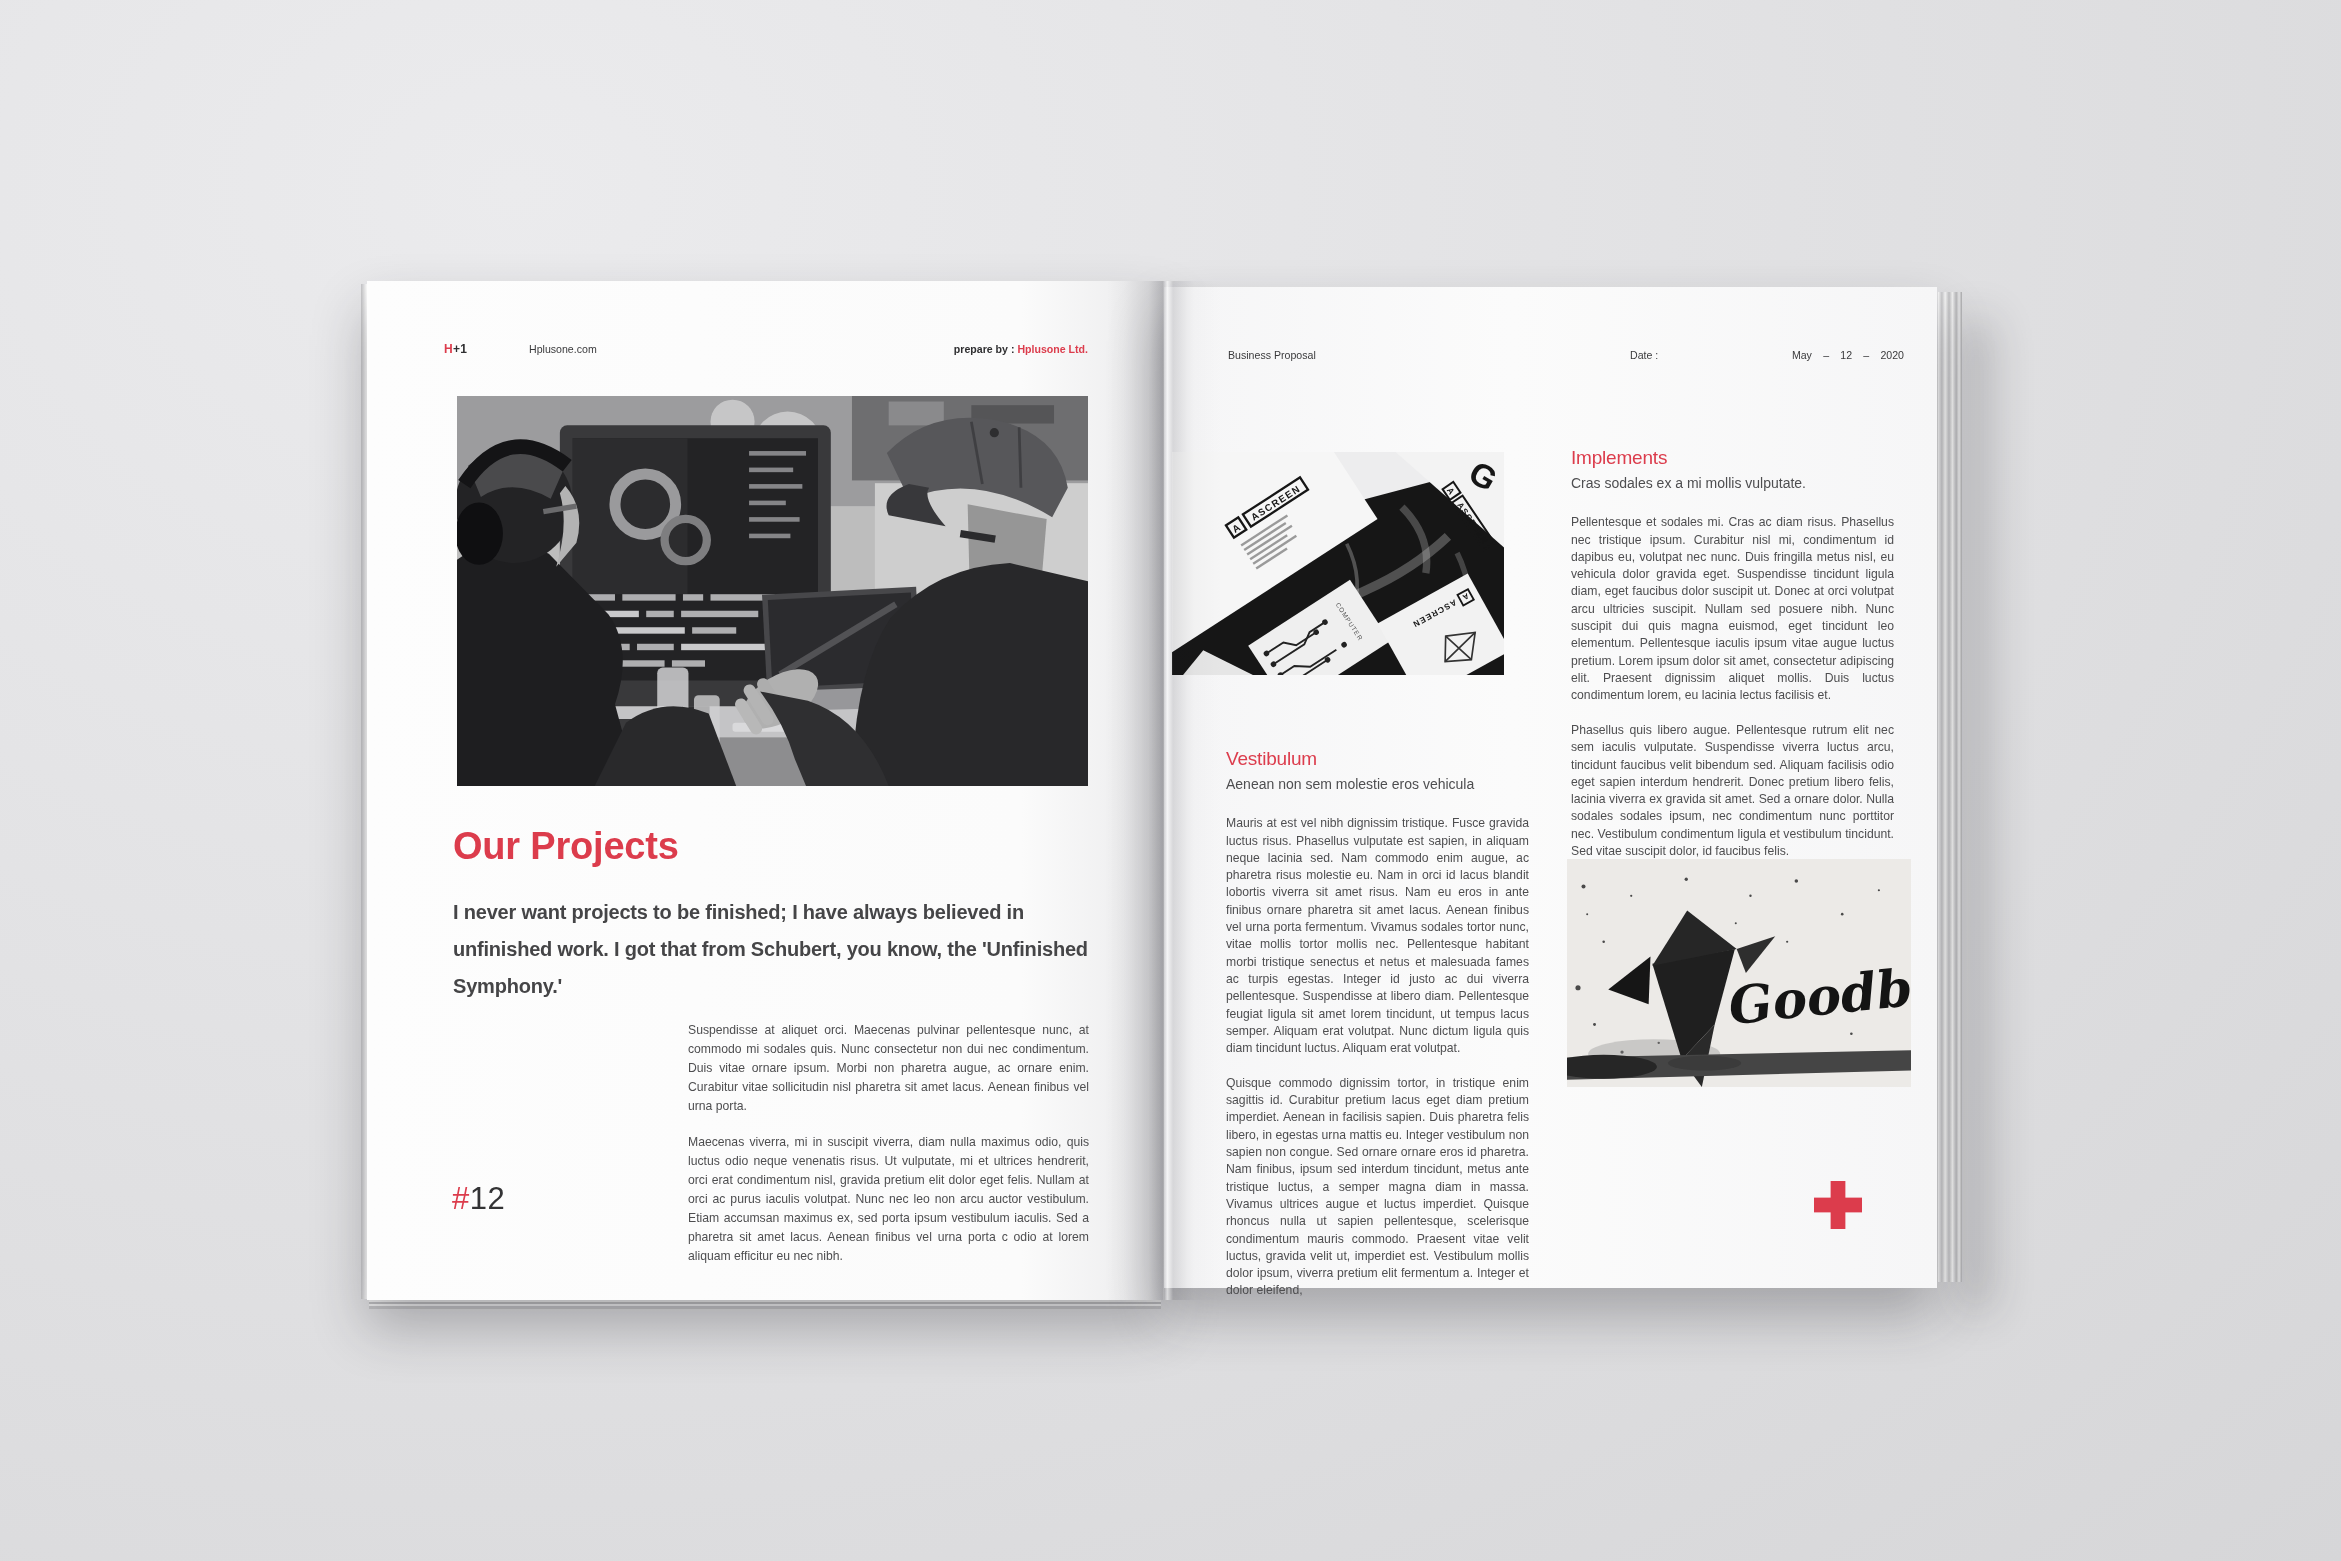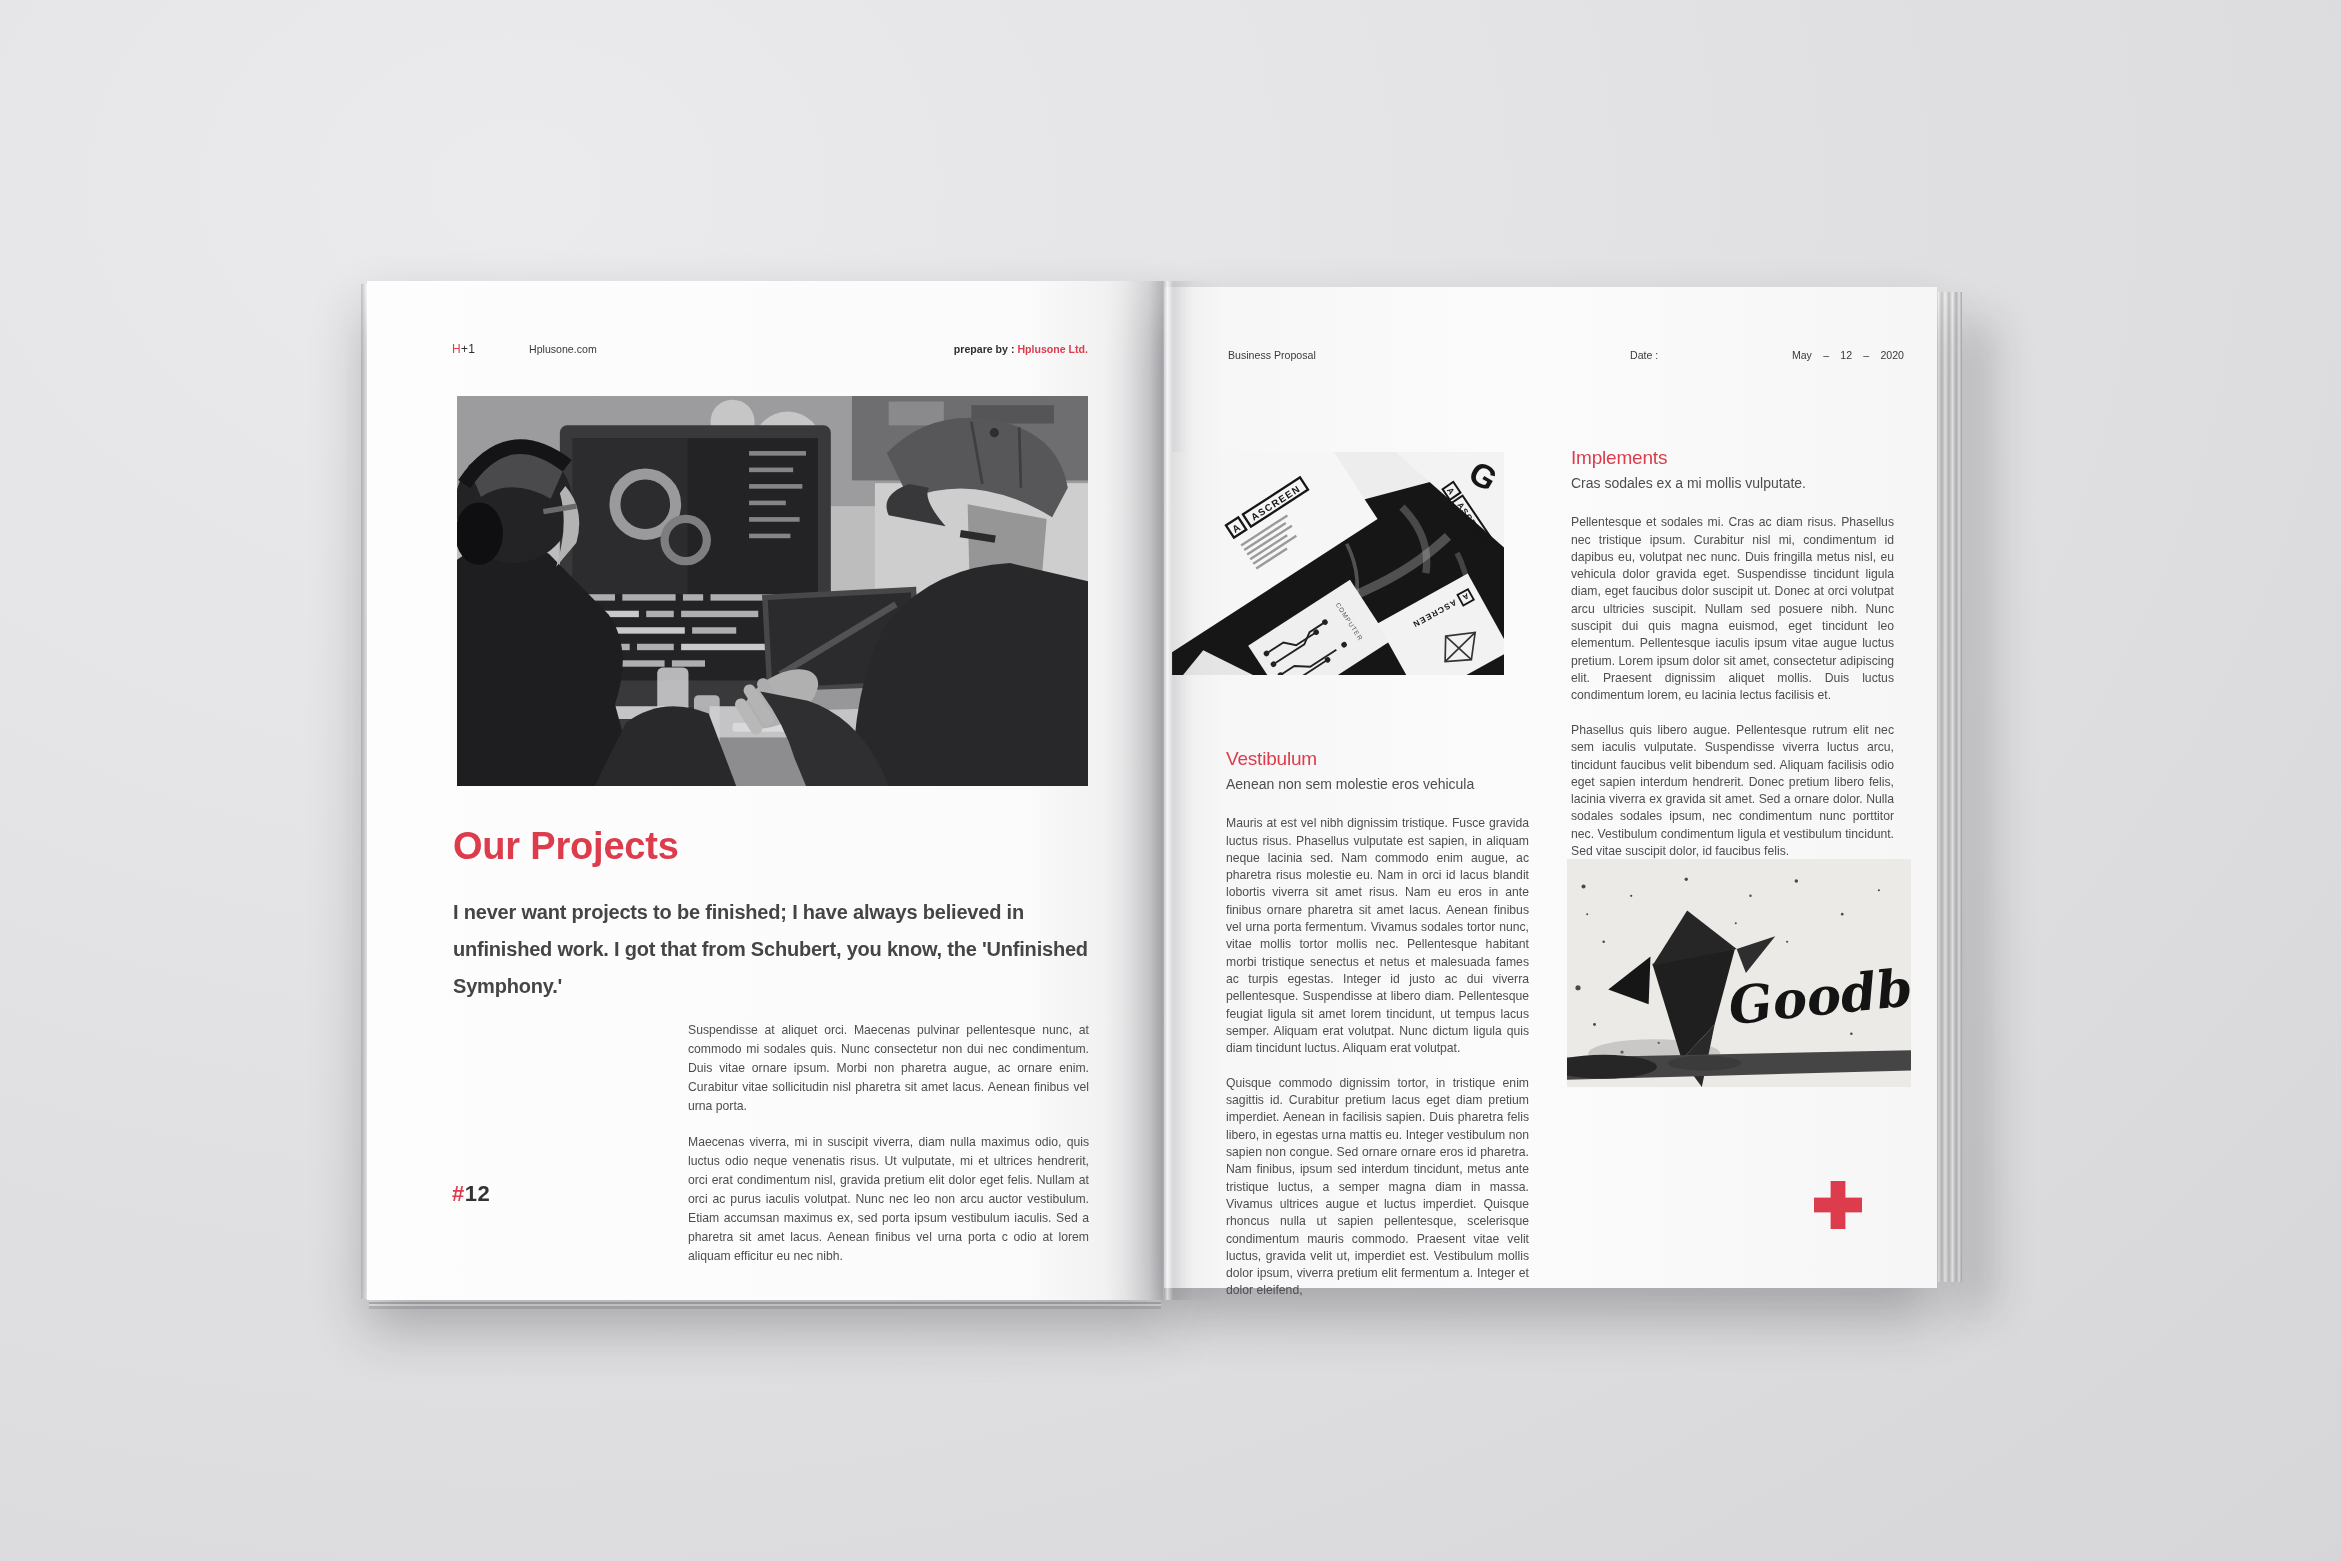--- a/index.html
+++ b/index.html
@@ -29,21 +29,21 @@
   .edge-left{
     position:absolute;left:361px;top:284px;width:6.4px;height:1015px;
     background:linear-gradient(to right,#c4c4c6,#ffffff);
   }
   .edge-bottom{
     position:absolute;left:369px;top:1300px;width:792px;height:9.2px;
     background:repeating-linear-gradient(to bottom,#ececec 0 1.8px,#bdbdbf 1.8px 3.7px,#f1f1f1 3.7px 6.4px,#c5c5c7 6.4px 9.2px);
   }
   
   .phead{position:absolute;top:61px;left:0;right:0;height:18.4px;font-size:10.6px;color:#2f2f31;}
-  .phead .logo{position:absolute;left:85px;font-weight:normal;font-size:12px;letter-spacing:0.3px;text-align:right;}
+  .phead .logo{position:absolute;left:77px;font-weight:bold;font-size:12px;letter-spacing:0.3px;text-align:right;}
   .phead .site{position:absolute;left:162px;top:0.9px;color:#3a3a3c;}
   .phead .prep{position:absolute;right:76px;top:0.9px;font-weight:bold;}
   .red{color:#dc3c4c;}
   .page-right .phead .ptitle{position:absolute;left:64px;top:0.9px;color:#3a3a3c;}
   .page-right .phead .dlabel{position:absolute;left:466px;top:0.9px;color:#3a3a3c;}
   .page-right .phead .dval{position:absolute;right:33px;top:0.9px;color:#3a3a3c;word-spacing:8.3px;padding-left:43px;}
   
   .photo{position:absolute;left:90px;top:115px;width:631px;height:390px;overflow:hidden;background:#b9b9b9;}
   .photo svg{display:block;width:100%;height:100%;}
   h1.ptitle-main{
@@ -52,21 +52,21 @@
   }
   .intro{
     position:absolute;left:86px;top:613px;width:648px;margin:0;
     font-size:20px;line-height:37px;font-weight:bold;color:#454547;letter-spacing:-0.2px;
   }
   .bodycol{
     position:absolute;left:321px;top:740px;width:401px;
     font-size:12.2px;line-height:19px;color:#4e4e50;text-align:justify;
   }
   .bodycol p{margin:0 0 17.4px 0;}
-  .pagenum{position:absolute;left:85px;top:900px;font-size:22px;font-weight:bold;color:#333335;letter-spacing:0.5px;}
+  .pagenum{position:absolute;left:85px;top:900px;font-size:31px;font-weight:normal;color:#333335;letter-spacing:0.5px;}
   
   .photo2{position:absolute;left:8.3px;top:165px;width:332px;height:223px;overflow:hidden;background:#ededee;}
   .photo2 svg,.photo3 svg,.cross svg{display:block;width:100%;height:100%;}
   .sec{position:absolute;}
   .sec h2{margin:0 0 3.7px 0;font-size:19px;font-weight:normal;color:#dc3c4c;letter-spacing:-0.2px;}
   .sec .sub{margin:6px 0 22px 0;font-size:14px;color:#4e4e50;}
   .sec p{margin:0 0 17.4px 0;font-size:12.2px;line-height:17.3px;color:#4e4e50;text-align:justify;}
   .sec-implements{left:407px;top:160px;width:323px;}
   .sec-developing{left:62px;top:461px;width:303px;}
   .photo3{position:absolute;left:403px;top:572px;width:344px;height:228px;overflow:hidden;background:#ecebe8;}

